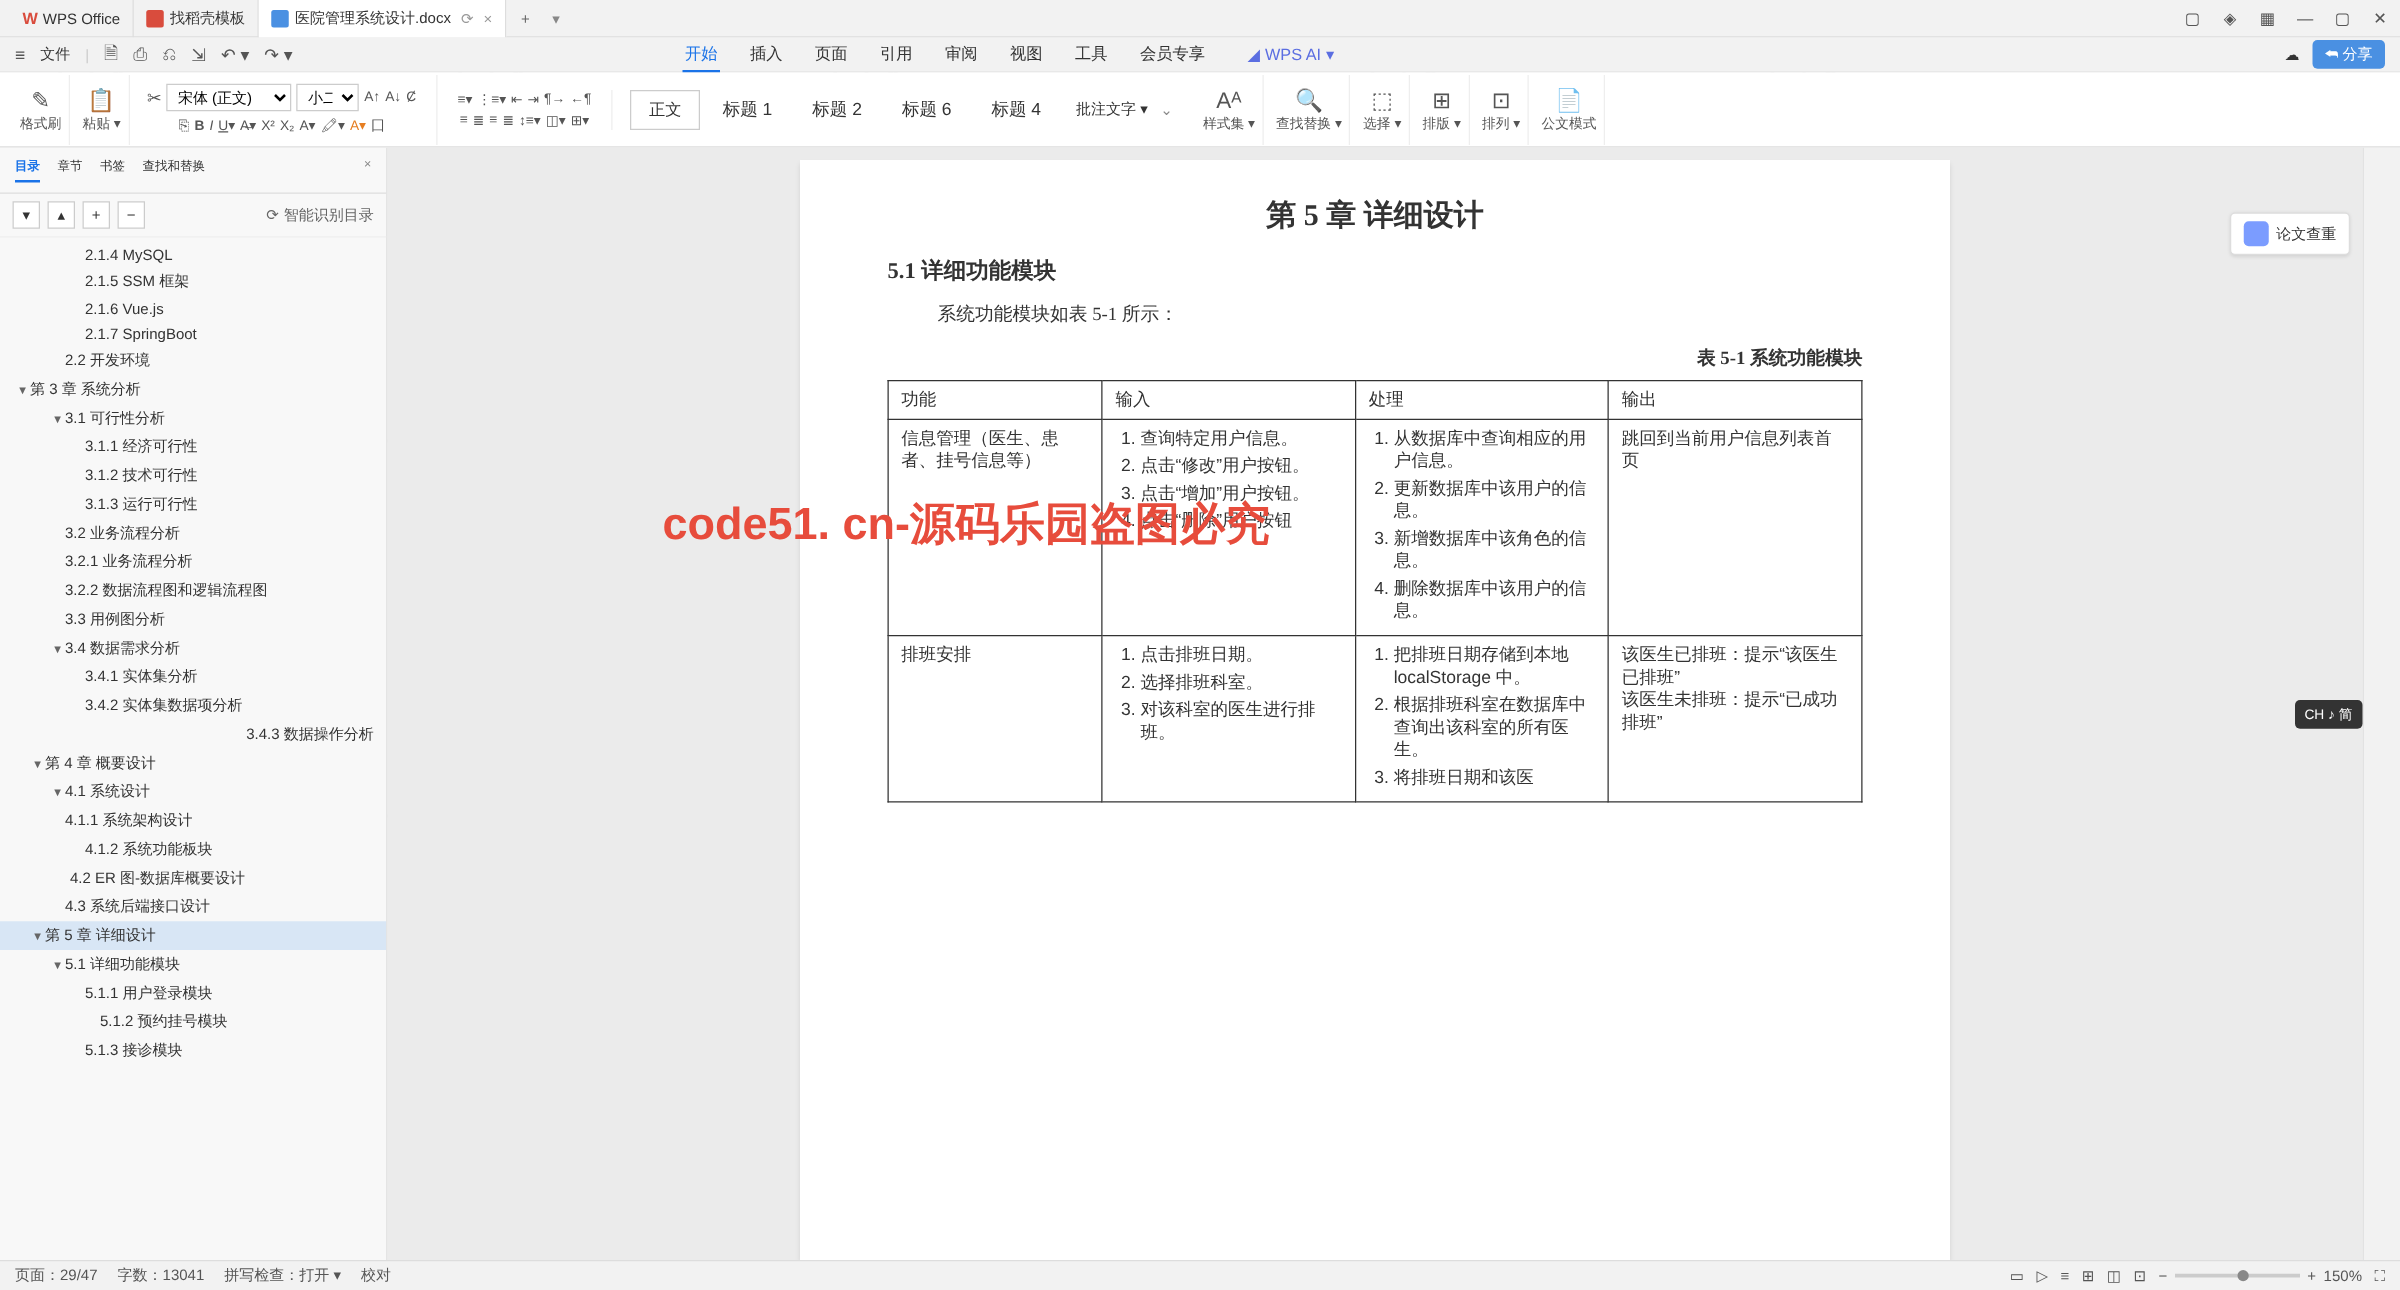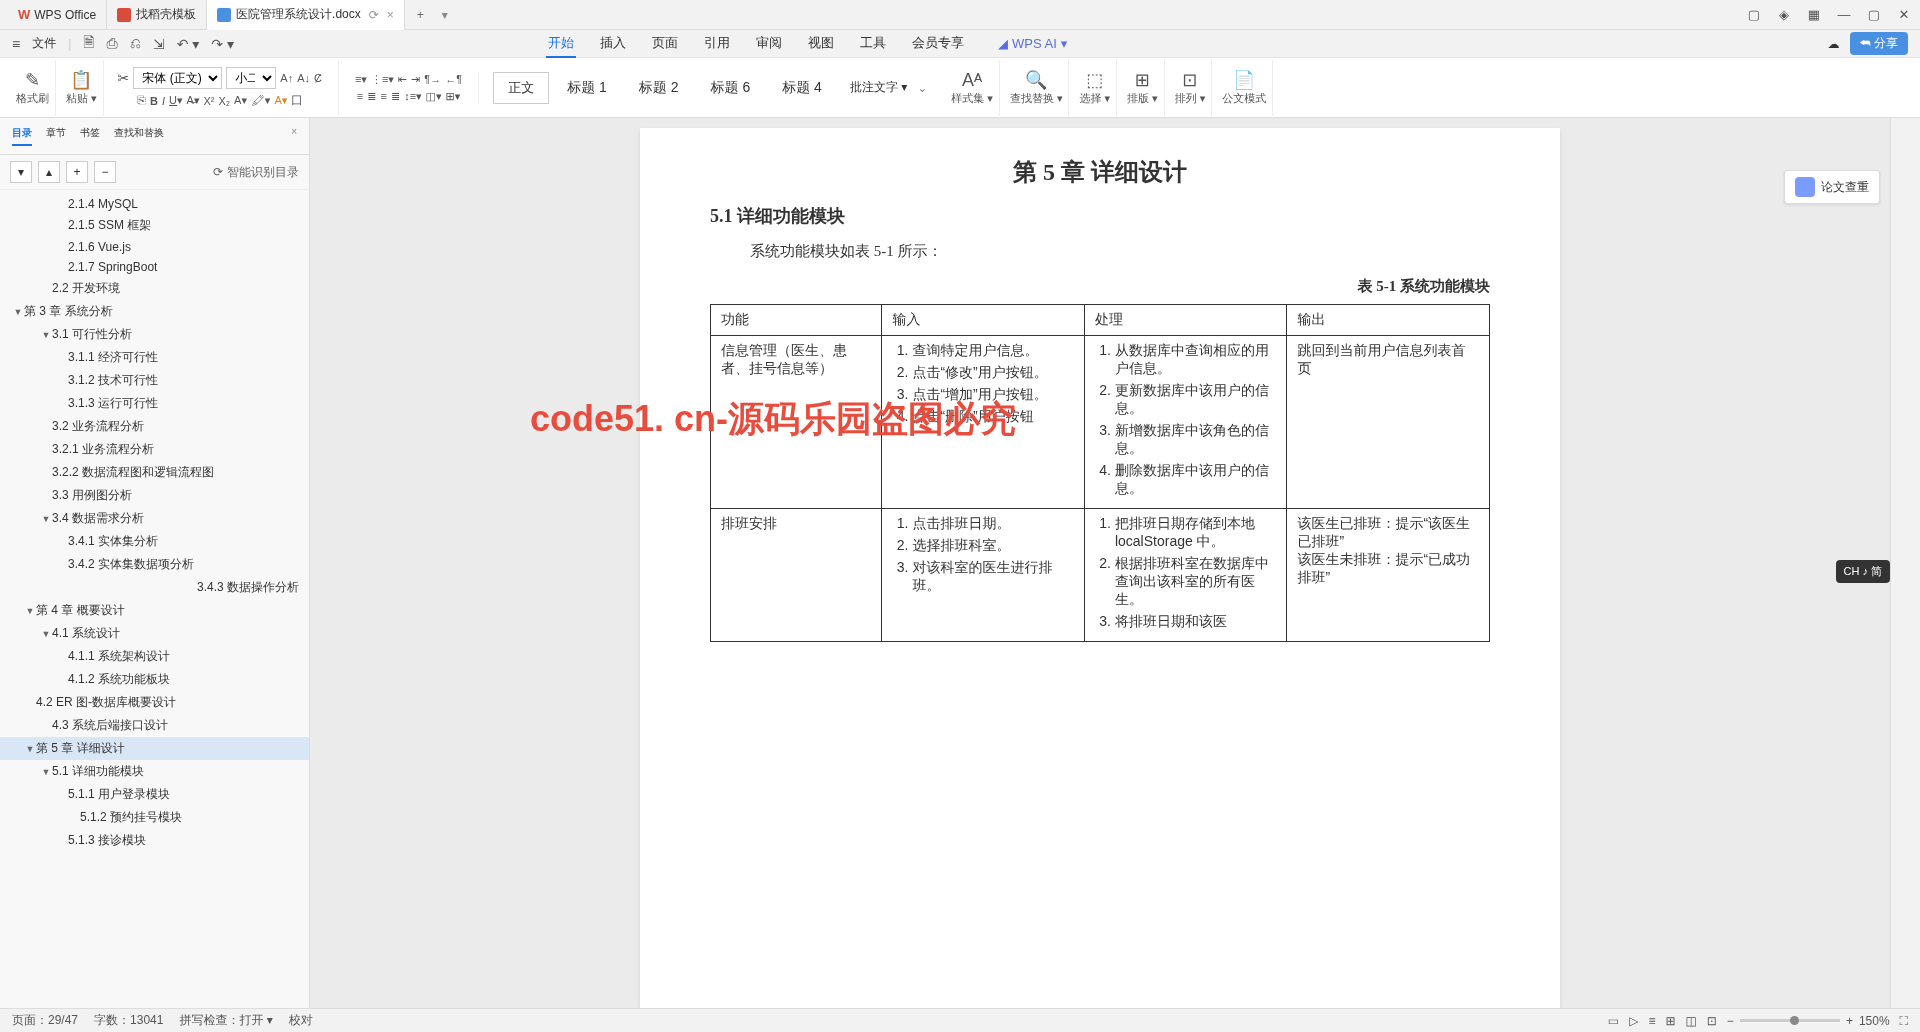--- a/index.html
+++ b/index.html
@@ -178,21 +178,21 @@
       <span class="ricon">✎</span>
       <span>格式刷</span>
     </div>
   <div class="rgroup">
       <span class="ricon">📋</span>
       <span>粘贴 ▾</span>
     </div>
   <div class="rgroup noborder" style="padding-left:4px">
     <div class="rgroup-h">
       <span style="font-size:14px">✂</span>
-      <select class="font-select" style="width:89px"><option>宋体 (正文)</option></select>
+      <select class="font-select" style="width:100px"><option>宋体 (正文)</option></select>
       <select class="font-select" style="width:50px"><option>小二</option></select>
       <span>A↑</span>
       <span>A↓</span>
       <span>Ȼ</span>
     </div>
     <div class="rgroup-h" style="margin-top:4px">
       <span>⎘</span>
       <span><b>B</b></span>
       <span><i>I</i></span>
       <span><u>U</u>▾</span>
@@ -293,23 +293,23 @@
         <div class="toc-item" style="padding-left: 40px;"><span class="arrow"></span>3.2 业务流程分析</div>
         <div class="toc-item" style="padding-left: 40px;"><span class="arrow"></span>3.2.1 业务流程分析</div>
         <div class="toc-item" style="padding-left: 40px;"><span class="arrow"></span>3.2.2 数据流程图和逻辑流程图</div>
         <div class="toc-item" style="padding-left: 40px;"><span class="arrow"></span>3.3 用例图分析</div>
         <div class="toc-item" style="padding-left: 40px;"><span class="arrow">▼</span>3.4 数据需求分析</div>
         <div class="toc-item" style="padding-left: 56px;"><span class="arrow"></span>3.4.1 实体集分析</div>
         <div class="toc-item" style="padding-left: 56px;"><span class="arrow"></span>3.4.2 实体集数据项分析</div>
         <div class="toc-item" style="padding-left: 56px; text-align: right;"><span class="arrow"></span>3.4.3 数据操作分析</div>
         <div class="toc-item" style="padding-left: 24px;"><span class="arrow">▼</span>第 4 章 概要设计</div>
         <div class="toc-item" style="padding-left: 40px;"><span class="arrow">▼</span>4.1 系统设计</div>
-        <div class="toc-item" style="padding-left: 56px;"><span class="arrow"></span>4.1.1 系统架构设计</div>
+        <div class="toc-item" style="padding-left: 40px;"><span class="arrow"></span>4.1.1 系统架构设计</div>
         <div class="toc-item" style="padding-left: 56px;"><span class="arrow"></span>4.1.2 系统功能板块</div>
-        <div class="toc-item" style="padding-left: 24px;"><span class="arrow"></span>4.2 ER 图-数据库概要设计</div>
+        <div class="toc-item" style="padding-left: 44px;"><span class="arrow"></span>4.2 ER 图-数据库概要设计</div>
         <div class="toc-item" style="padding-left: 40px;"><span class="arrow"></span>4.3 系统后端接口设计</div>
         <div class="toc-item sel" style="padding-left: 24px;"><span class="arrow">▼</span>第 5 章  详细设计</div>
         <div class="toc-item" style="padding-left: 40px;"><span class="arrow">▼</span>5.1 详细功能模块</div>
         <div class="toc-item" style="padding-left: 56px;"><span class="arrow"></span>5.1.1 用户登录模块</div>
         <div class="toc-item" style="padding-left: 68px;"><span class="arrow"></span>5.1.2 预约挂号模块</div>
         <div class="toc-item" style="padding-left: 56px;"><span class="arrow"></span>5.1.3 接诊模块</div>
       </div>
   </div>
 
   <div class="docarea">

